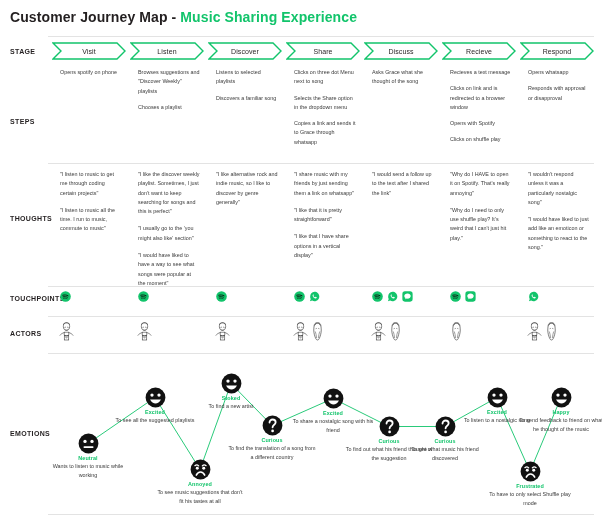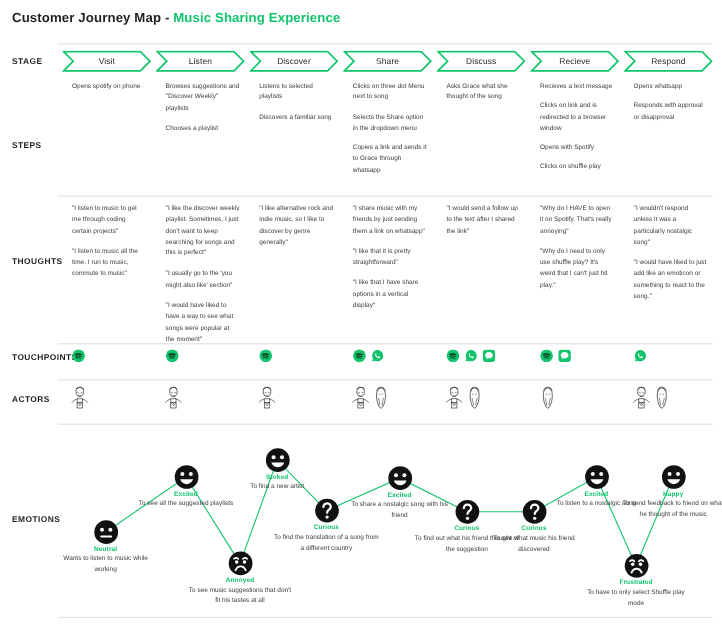--- a/index.html
+++ b/index.html
@@ -6,21 +6,21 @@
   body{
     width:602px;height:520px;background:#ffffff;
     font-family:"Liberation Sans","DejaVu Sans",sans-serif;
     color:#231f20;overflow:hidden;position:relative;
   }
   .page{position:relative;width:602px;height:520px;}
 
   
   .title{
     position:absolute;left:10px;top:9px;
-    font-size:11px;font-weight:bold;letter-spacing:.1px;white-space:nowrap;
+    font-size:14px;font-weight:bold;letter-spacing:.1px;white-space:nowrap;
   }
   .title .t-main{color:#231f20;}
   .title .t-dash{color:#231f20;}
   .title .t-sub{color:#12c46b;}
 
   
   .rowlabel{
     position:absolute;left:10px;
     font-size:7px;font-weight:bold;letter-spacing:.35px;color:#231f20;
   }

